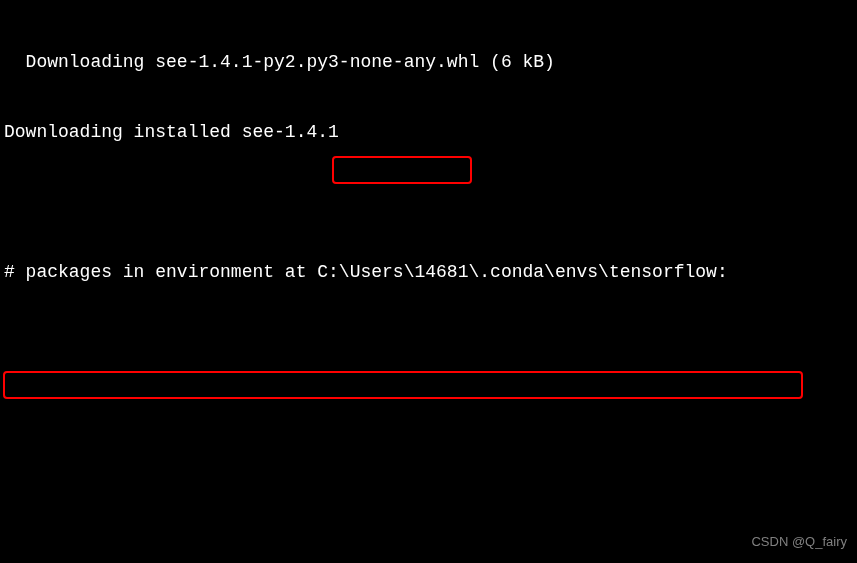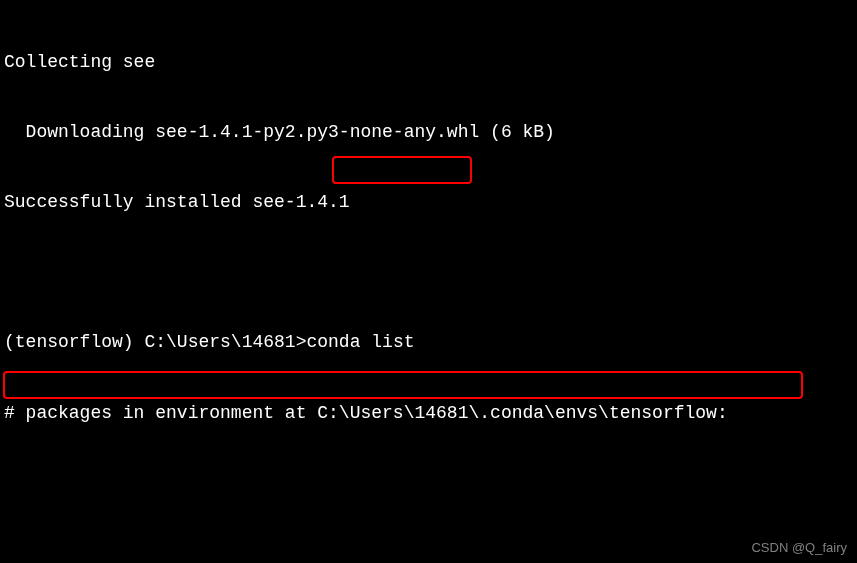--- a/index.html
+++ b/index.html
@@ -42,36 +42,34 @@
       border: 2px solid #ff0000;
       border-radius: 4px;
       left: 3px;
       top: 371px;
       width: 800px;
       height: 28px;
       pointer-events: none;
     }
     .watermark {
       position: absolute;
-      bottom: 6px;
+      bottom: 12px;
       right: 10px;
       color: #808080;
       font-size: 13px;
       font-family: "Microsoft YaHei", sans-serif;
     }
   </style>
 </head>
 <body>
 
 <div class="terminal">
-  <div class="line">Collecting see</div>
   <div class="line">  Downloading see-1.4.1-py2.py3-none-any.whl (6 kB)</div>
-  <div class="line">Successfully installed see-1.4.1</div>
+  <div class="line">Downloading installed see-1.4.1</div>
   <div class="line"> </div>
-  <div class="line"><span>(tensorflow)</span> <span>C:\Users\14681&gt;</span><span>conda list</span></div>
   <div class="line"># packages in environment at C:\Users\14681\.conda\envs\tensorflow:</div>
   
   
   
 </div>
 
 <div class="highlight-box-1"></div>
 <div class="highlight-box-2"></div>
 <div class="watermark">CSDN @Q_fairy</div>
 

